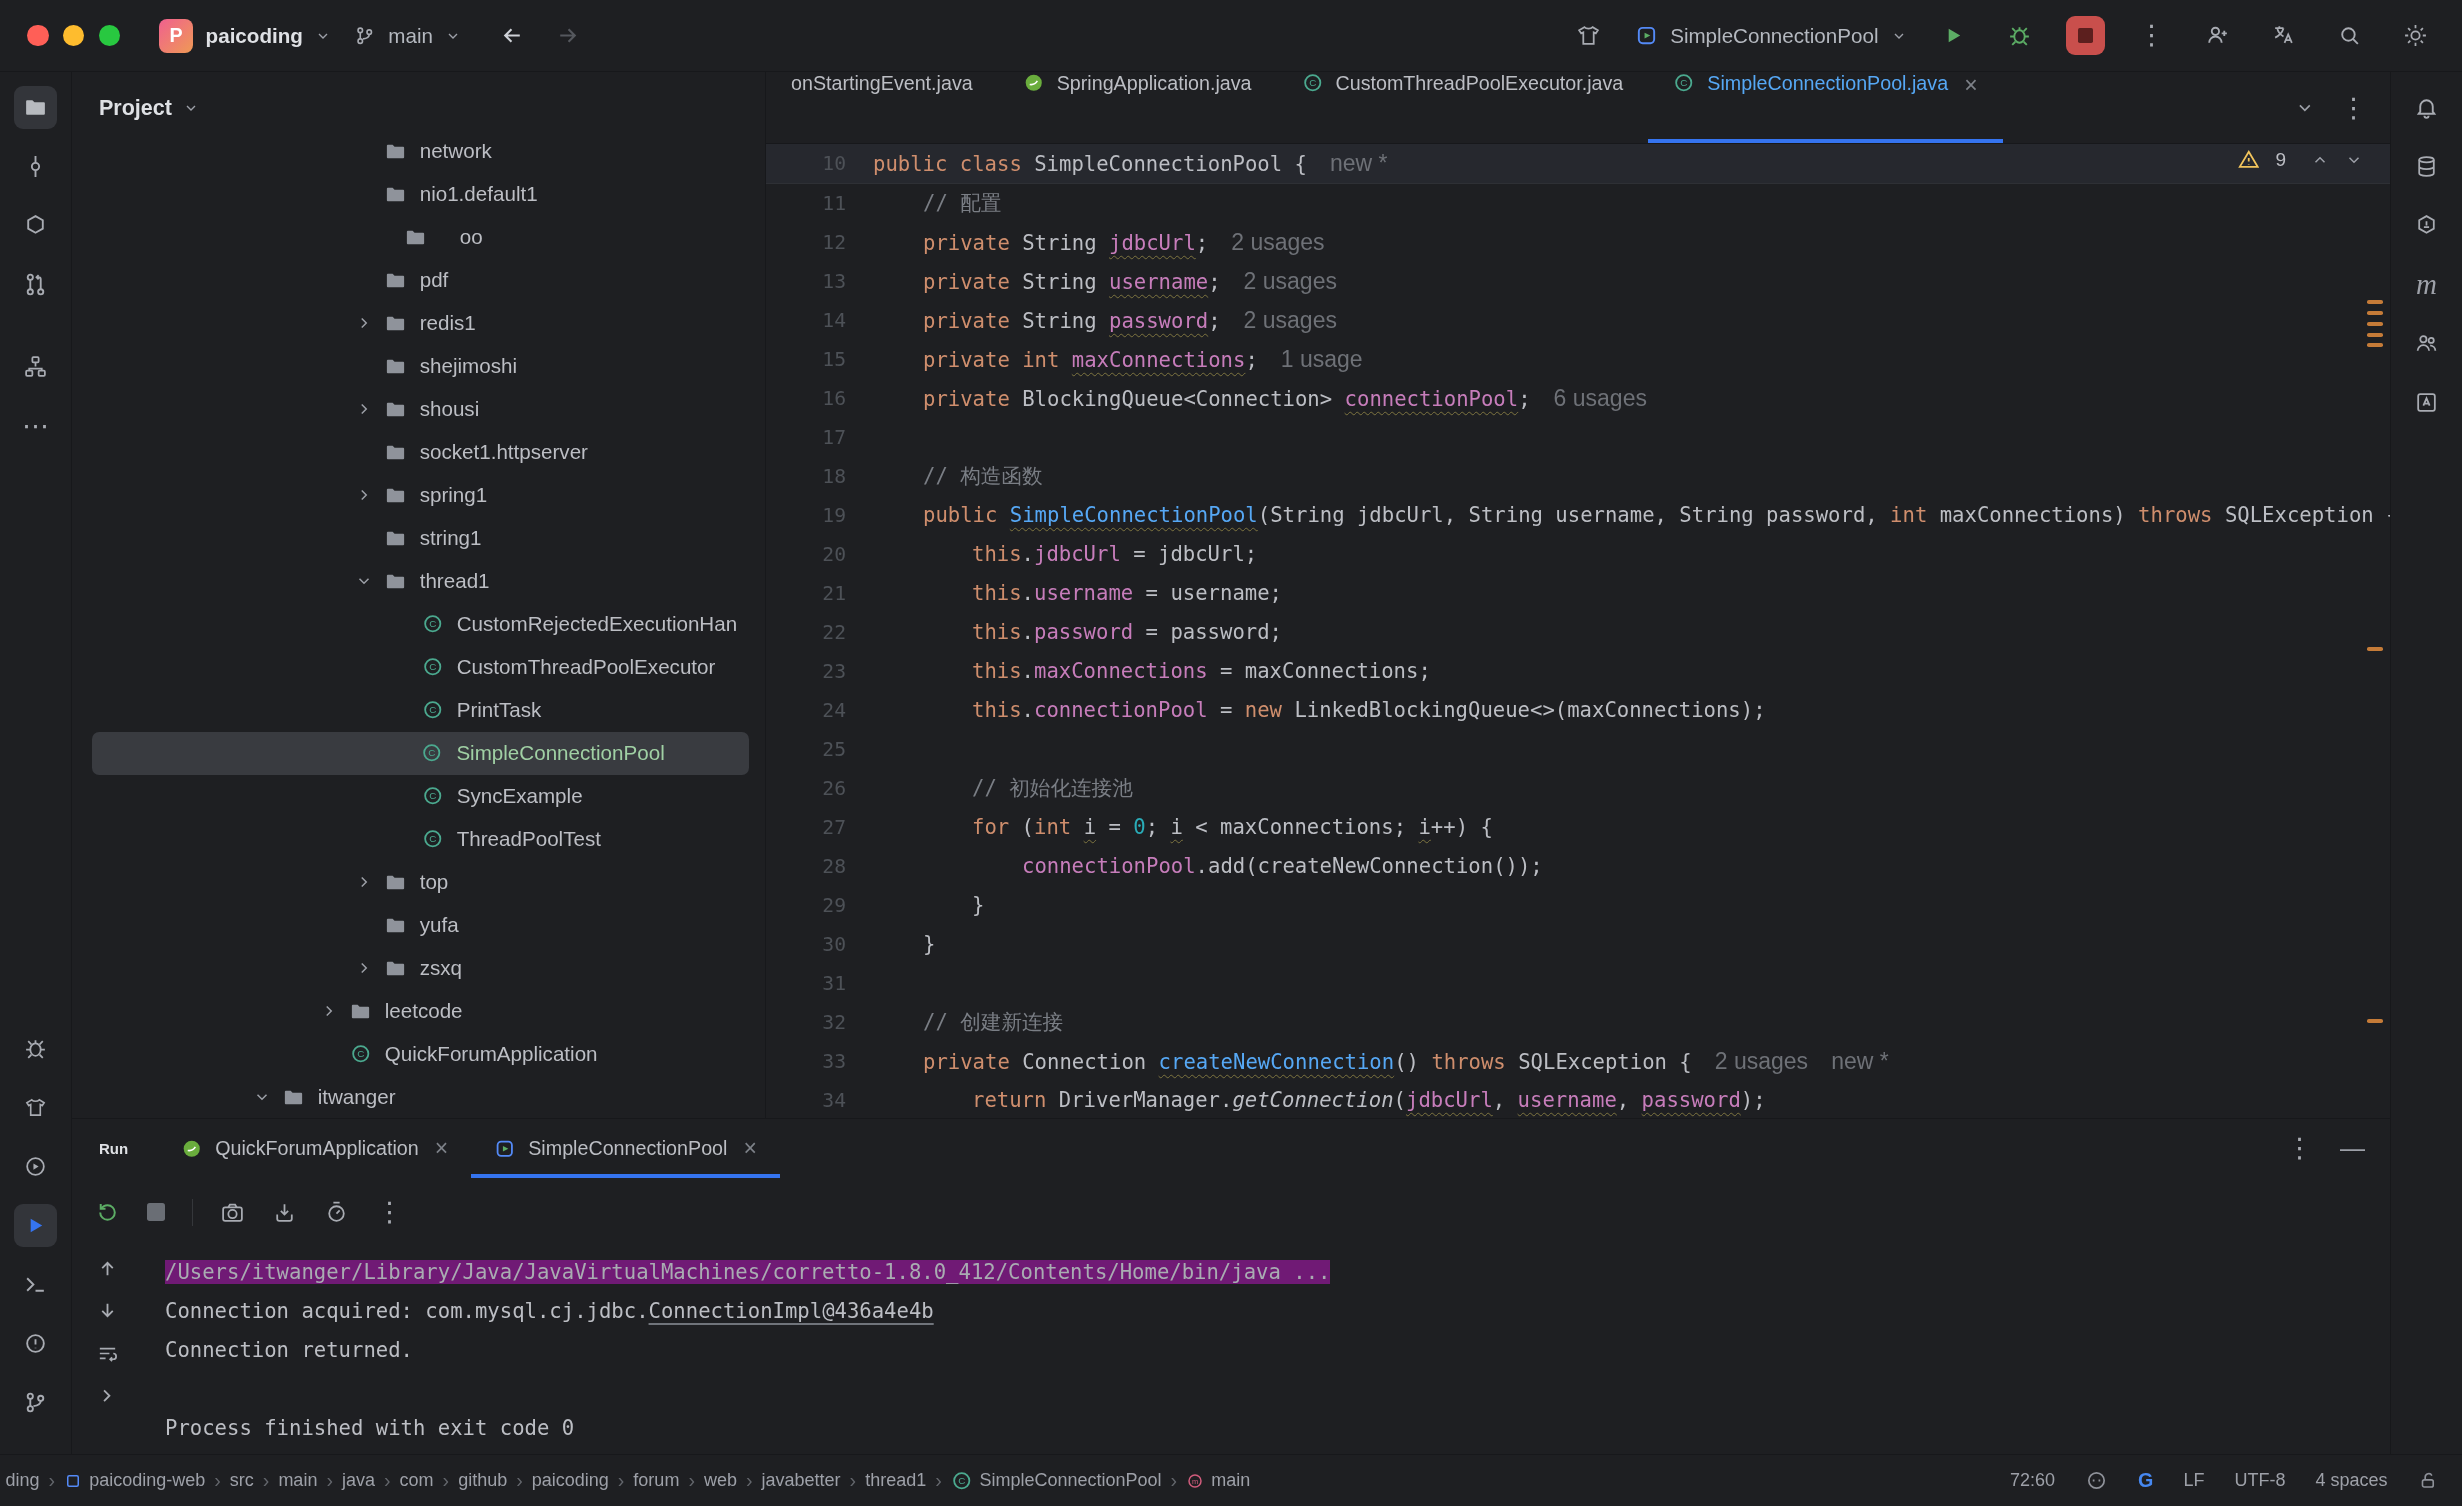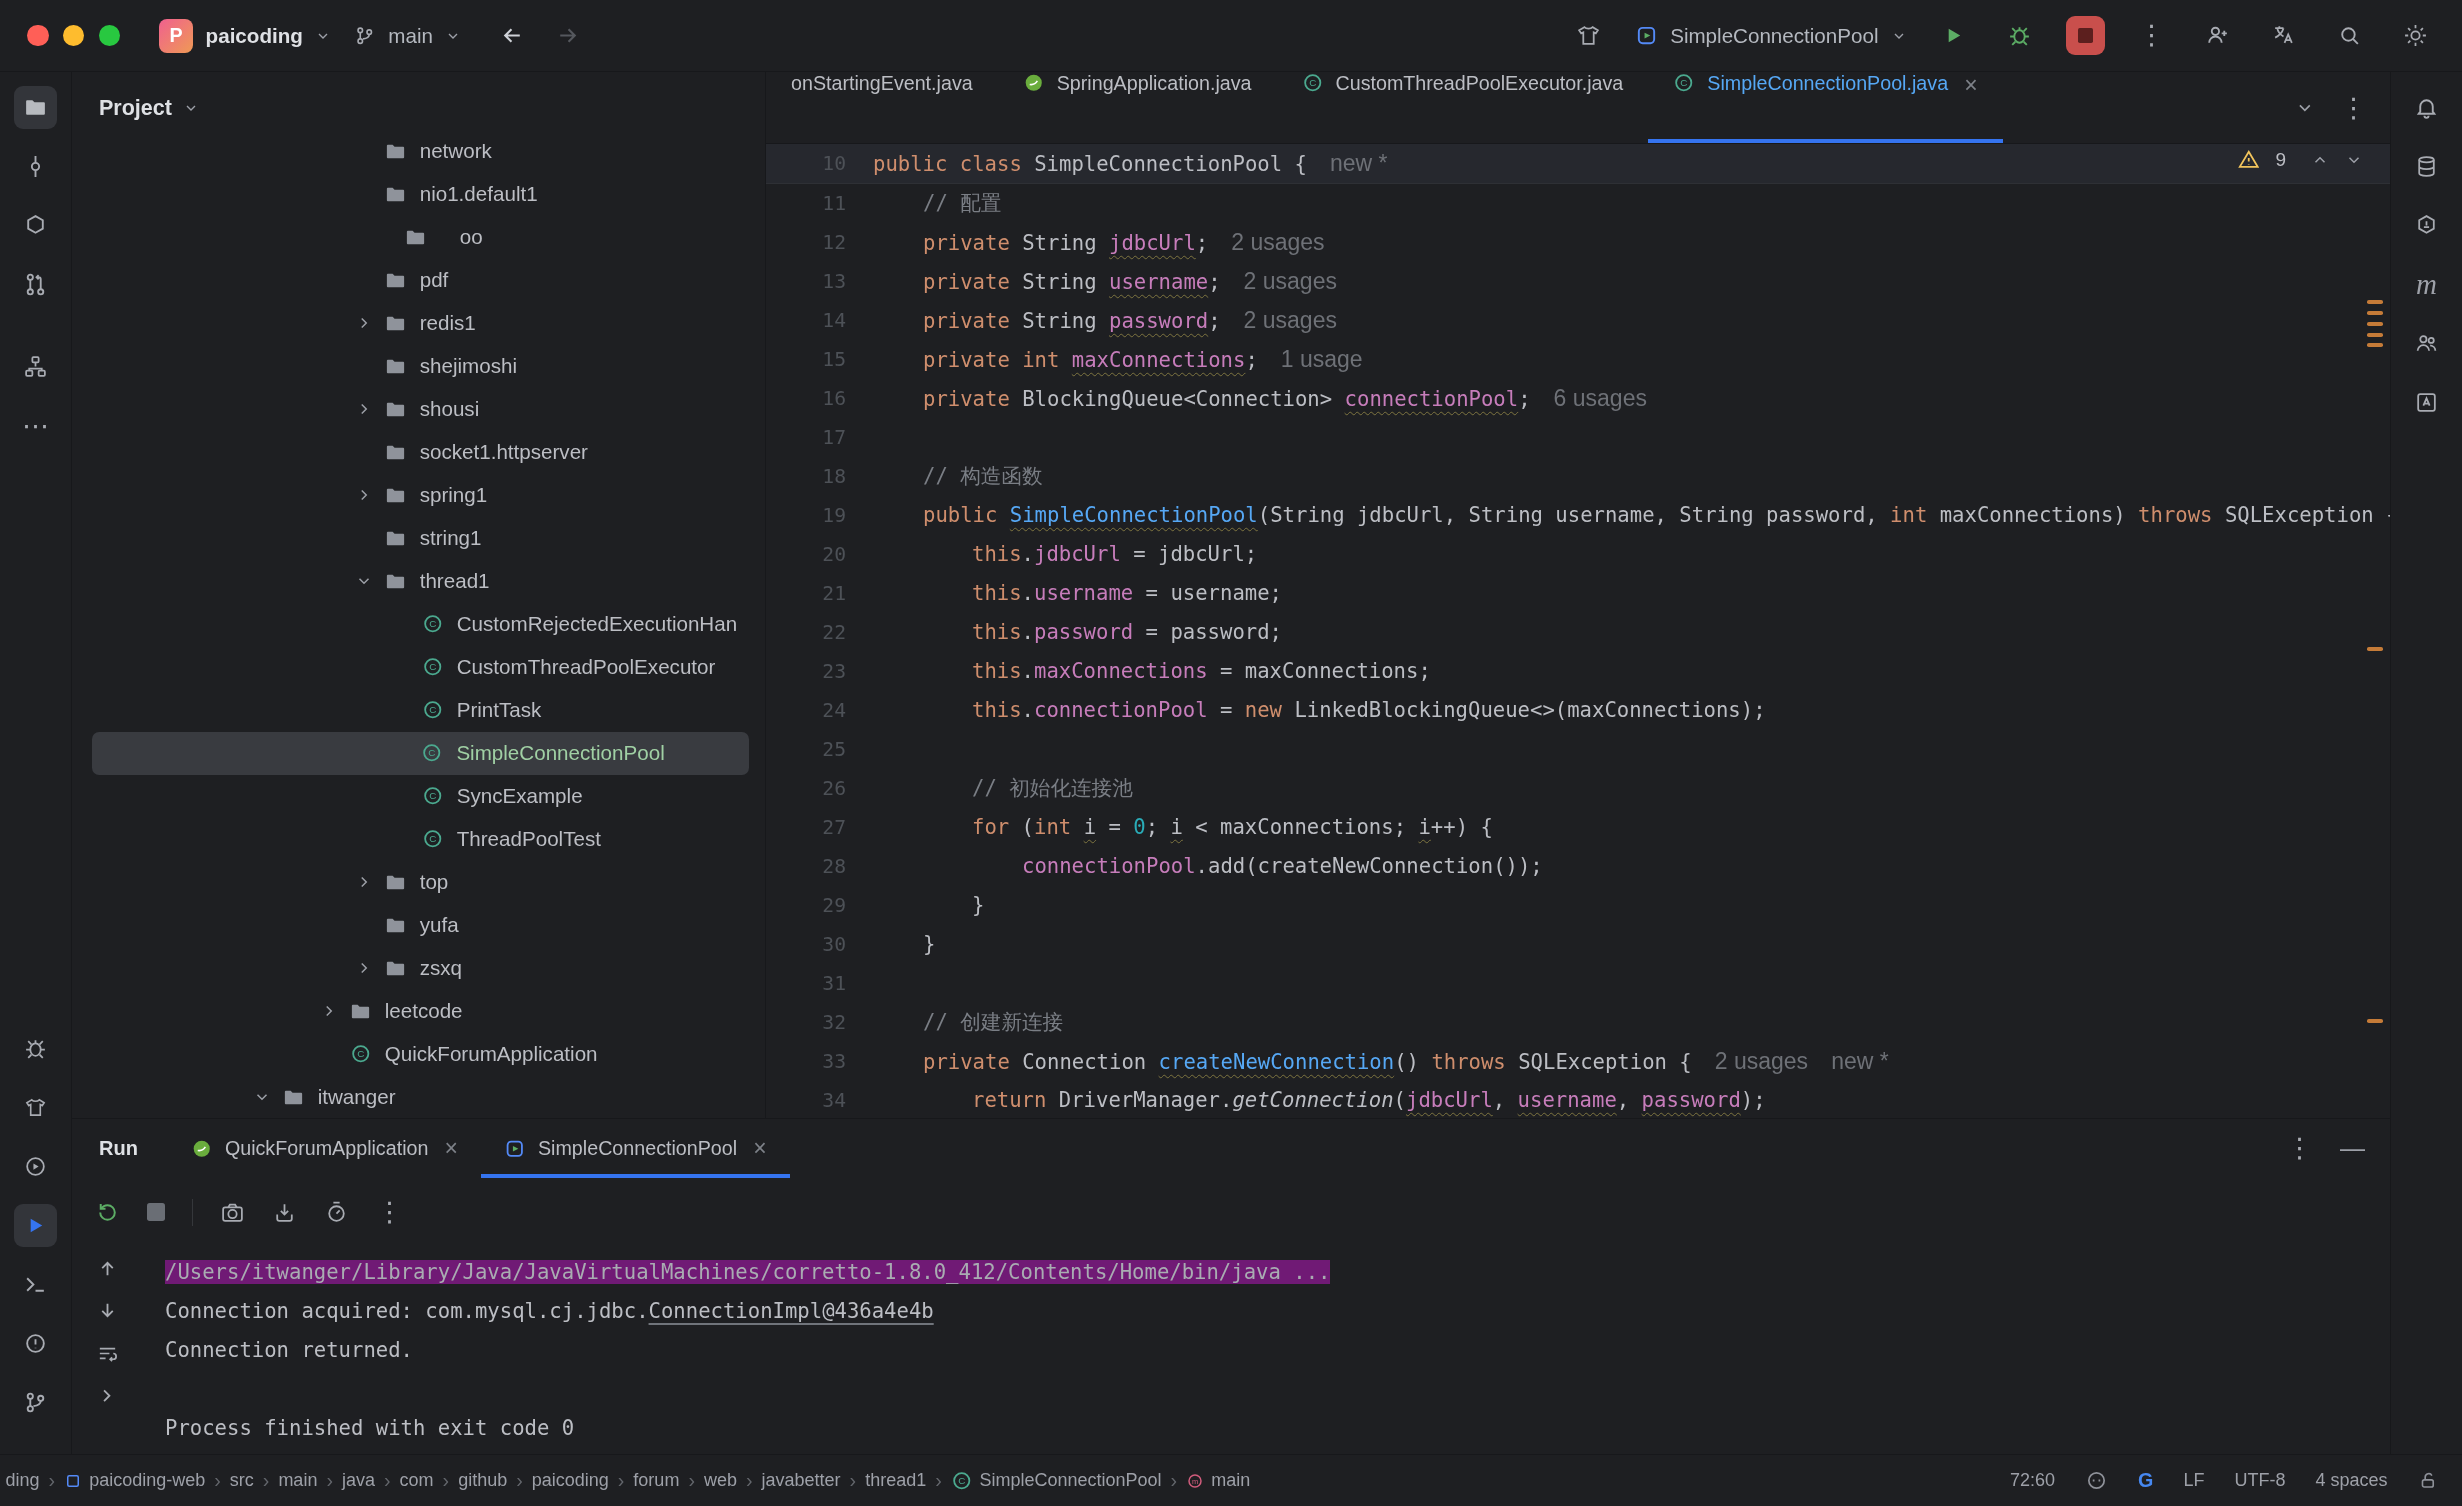--- a/index.html
+++ b/index.html
@@ -62,21 +62,21 @@
   .s-k{color:#cf8e6d}.s-t{color:#bcbec4}.s-f{color:#c77dbb}.s-m{color:#56a8f5}.s-n{color:#2aacb8}.s-c{color:#7a7e85}
   .uw{text-decoration-line:underline;text-decoration-style:wavy;text-decoration-color:#7d7440;text-decoration-thickness:1.3px;text-underline-offset:5.4px}
   .it{font-style:italic}
   .hint{font-family:"Liberation Sans",sans-serif;font-size:23px;color:#6e7177;margin-left:23px}
   .inspect{position:absolute;top:77px;right:27px;display:flex;align-items:center;gap:16px;color:#bcbec4;font-size:19px;z-index:5}
   .emark{position:absolute;right:7.2px;width:16px;height:3.6px;background:#c57b38;border-radius:1.8px;z-index:4}
 
   
   .runpanel{flex:0 0 336px;border-top:0.9px solid #17181b;display:flex;flex-direction:column;min-height:0}
   .runtabs{flex:0 0 59px;display:flex;align-items:stretch}
-  .runtitle{display:flex;align-items:center;padding:0 30px 0 27px;color:#dfe1e5;font-weight:700;font-size:20px}
+  .runtitle{display:flex;align-items:center;padding:0 30px 0 27px;color:#dfe1e5;font-weight:700;font-size:15px}
   .rtab{position:relative;display:flex;align-items:center;gap:12.5px;padding:0 23px;font-size:19.7px;color:#bcbec4;white-space:nowrap}
   .rtab.active::after{content:"";position:absolute;left:0;right:0;bottom:0;height:3.6px;background:#3574f0}
   .runtab-actions{margin-left:auto;display:flex;align-items:center;gap:27px;padding-right:25px;color:#9da0a8}
   .runbar{flex:0 0 68px;display:flex;align-items:center;gap:27px;padding-left:23px}
   .vsep{width:0.9px;height:27px;background:#35373b}
   .console{flex:1;display:flex;min-height:0}
   .conrail{flex:0 0 70px;display:flex;flex-direction:column;align-items:center;padding-top:10.7px;gap:19.7px;color:#9da0a8}
   .conbody{flex:1;font-family:"DejaVu Sans Mono",monospace;font-size:20.6px;line-height:39px;padding:7.2px 0 0 23px;color:#bcbec4;overflow:hidden}
   .consel{background:#701a75;color:#a9acb2}
   .conu{text-decoration:underline;text-decoration-color:#70747b;text-underline-offset:4.5px}

